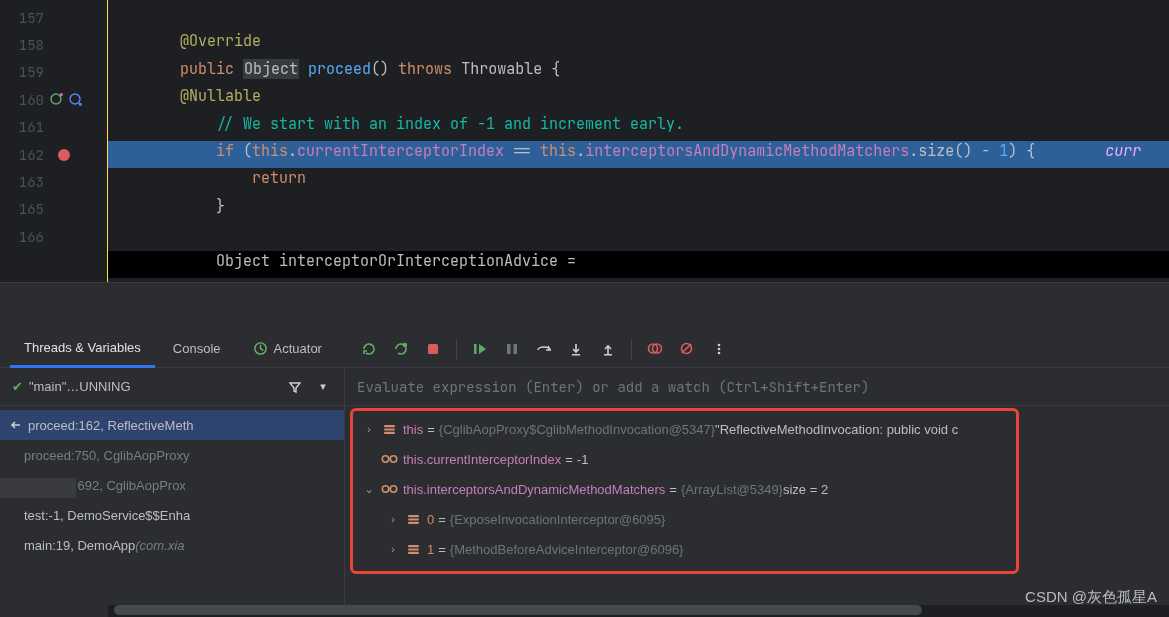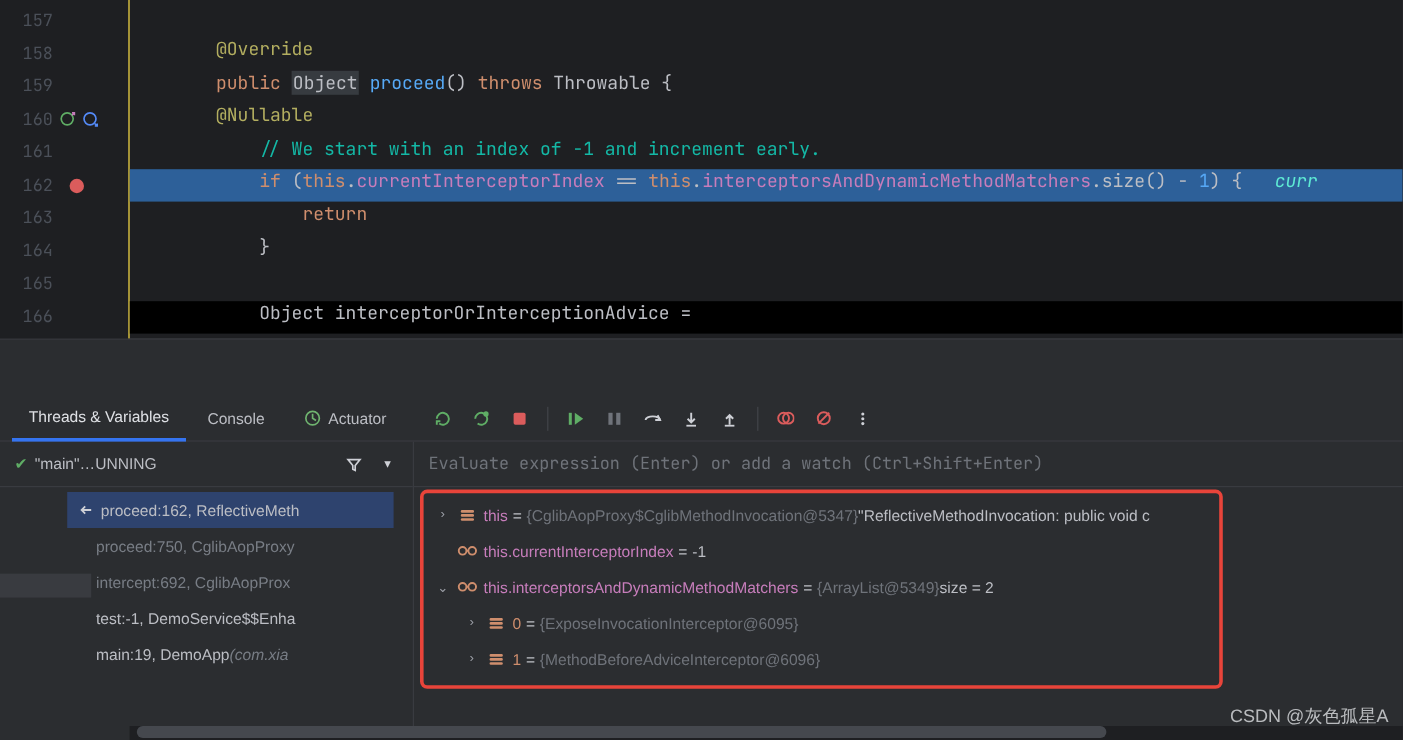--- a/index.html
+++ b/index.html
@@ -85,21 +85,21 @@
     background: #2d6099;
   }
   .kw { color: #cf8e6d; }
   .ann { color: #b3ae60; }
   .fn { color: #57aaf7; }
   .field { color: #c77dbb; }
   .num { color: #56a8f5; }
   .comment { color: #14b8a6; }
   .type-box { background: #373b40; padding: 0 1px; }
   .plain { color: #bcbec4; }
-  .dim-hint { color: #5eead4; font-style: italic; }
+  .dim-hint { color: #f0abfc; font-style: italic; margin-left: 43px; }
   
   .editor-scrollbar {
     position: absolute;
     bottom: 0;
     left: 108px;
     right: 0;
     height: 12px;
     background: #1e1f22;
   }
   .editor-scrollbar-thumb {
@@ -194,21 +194,21 @@
     gap: 10px;
     border-bottom: 1px solid #393b40;
   }
   .thread-label {
     display: flex;
     align-items: center;
     gap: 6px;
     color: #bcbec4;
   }
   .check-icon { color: #5fad65; }
-  .frames-list { padding: 4px 16px; margin-left: 40px; }
+  .frames-list { padding: 4px 0; }
   .frame-item {
     height: 30px;
     display: flex;
     align-items: center;
     padding-left: 24px;
     color: #bcbec4;
     cursor: pointer;
     white-space: nowrap;
     overflow: hidden;
   }
@@ -337,23 +337,20 @@
       </div>
       <div class="gutter-row">
         <span class="line-number">161</span>
       </div>
       <div class="gutter-row">
         <span class="line-number">162</span>
         <span class="breakpoint"></span>
       </div>
       <div class="gutter-row">
         <span class="line-number">163</span>
-      </div>
-      <div class="gutter-row">
-        <span class="line-number">164</span>
       </div>
       <div class="gutter-row">
         <span class="line-number">165</span>
       </div>
       <div class="gutter-row">
         <span class="line-number">166</span>
       </div>
     </div>
   <div class="code-area" id="code">
       <div class="code-line"></div>

